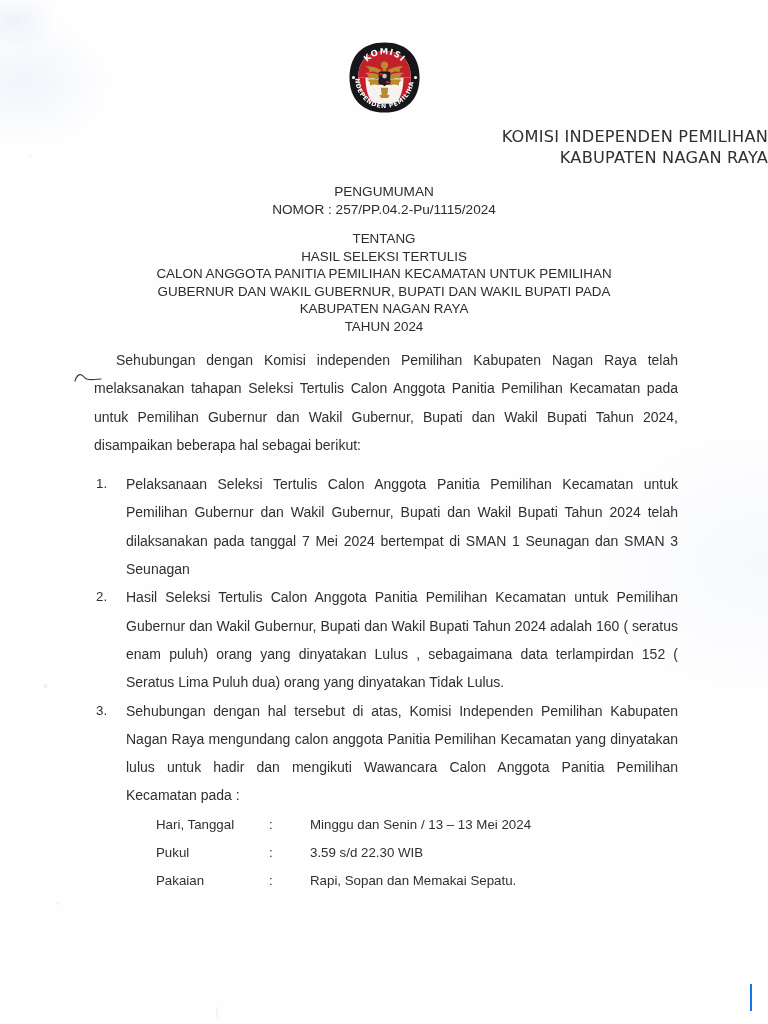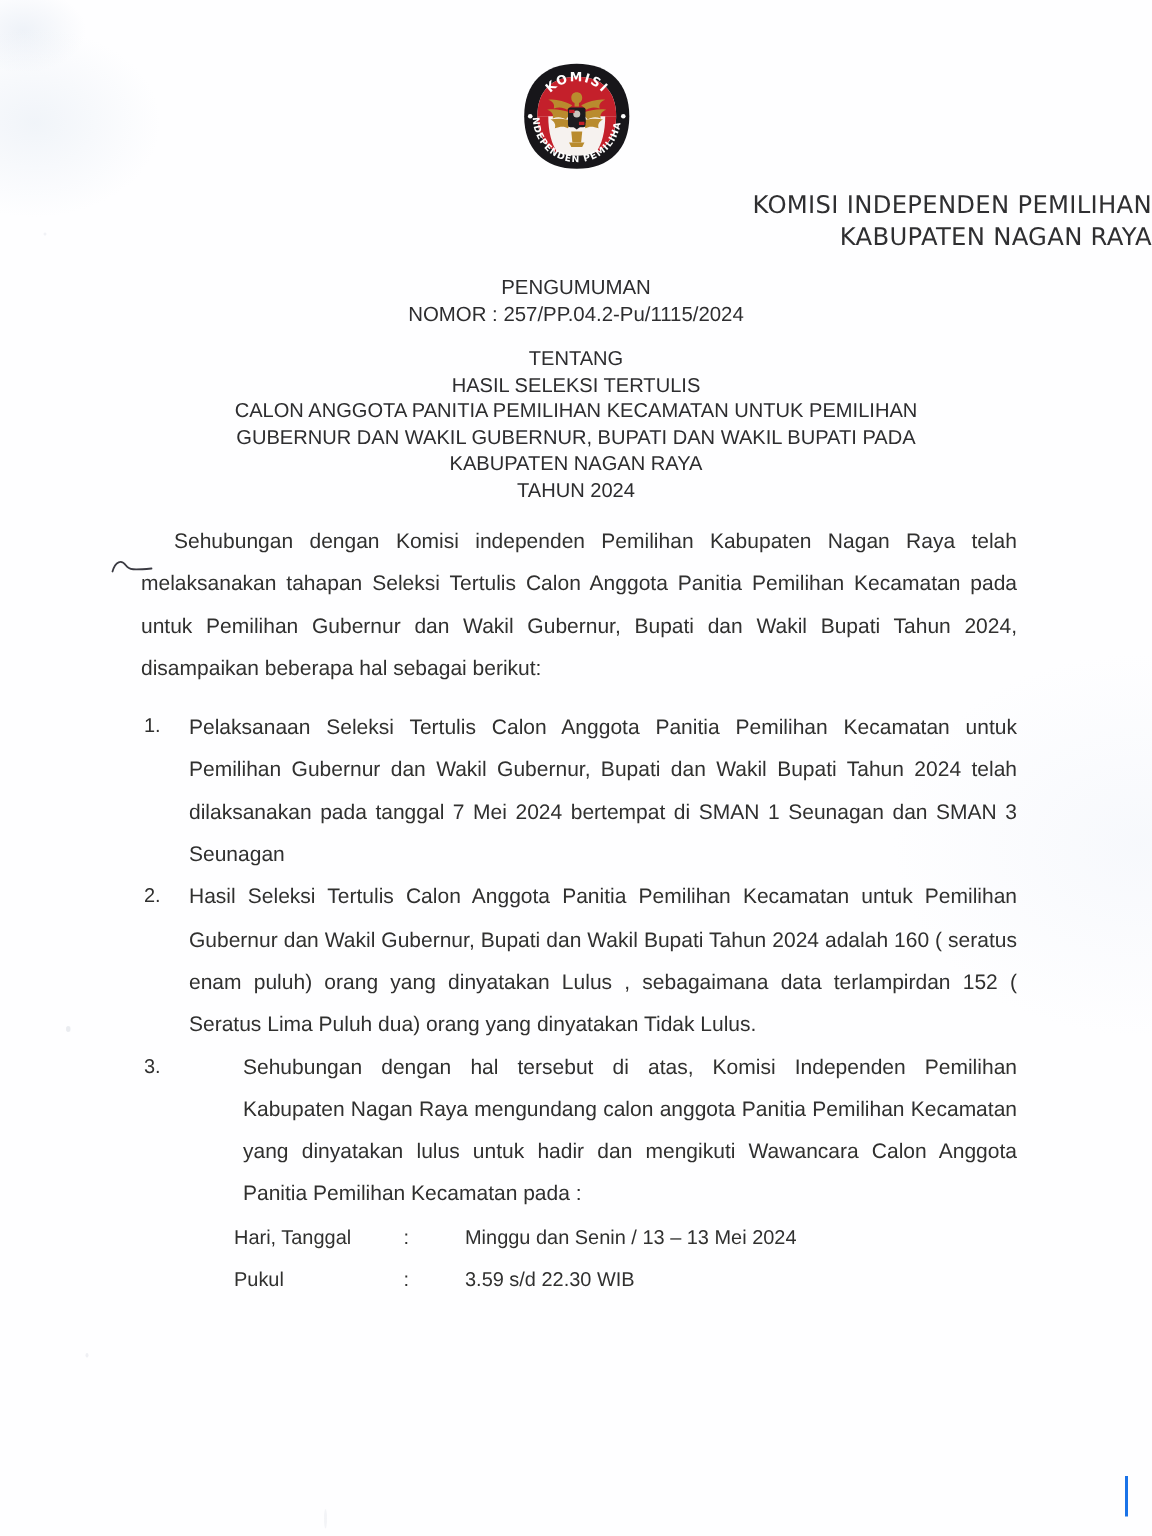--- a/index.html
+++ b/index.html
@@ -248,34 +248,39 @@
       <li>
         <span class="marker">1.</span>
         <span class="para" style="display:block;margin-top:11px;">Pelaksanaan Seleksi Tertulis Calon Anggota Panitia Pemilihan Kecamatan untuk Pemilihan Gubernur dan Wakil Gubernur, Bupati dan Wakil Bupati Tahun 2024 telah dilaksanakan pada tanggal 7 Mei 2024 bertempat di SMAN 1 Seunagan dan SMAN 3 Seunagan</span>
       </li>
       <li>
         <span class="marker">2.</span>
         <span class="para" style="display:block;">Hasil Seleksi Tertulis Calon Anggota Panitia Pemilihan Kecamatan untuk Pemilihan Gubernur dan Wakil Gubernur, Bupati dan Wakil Bupati Tahun 2024 adalah 160 ( seratus enam puluh) orang yang dinyatakan Lulus , sebagaimana data terlampirdan 152 ( Seratus Lima Puluh dua) orang yang dinyatakan Tidak Lulus.</span>
       </li>
       <li>
         <span class="marker">3.</span>
-        <span class="para" style="display:block;margin-left:36px;">Sehubungan dengan hal tersebut di atas, Komisi Independen Pemilihan Kabupaten Nagan Raya mengundang calon anggota Panitia Pemilihan Kecamatan  yang dinyatakan lulus untuk hadir dan mengikuti Wawancara Calon Anggota Panitia Pemilihan Kecamatan pada :</span>
+        <span class="para" style="display:block;">Sehubungan dengan hal tersebut di atas, Komisi Independen Pemilihan Kabupaten Nagan Raya mengundang calon anggota Panitia Pemilihan Kecamatan  yang dinyatakan lulus untuk hadir dan mengikuti Wawancara Calon Anggota Panitia Pemilihan Kecamatan pada :</span>
 
         <table class="details">
           <tbody>
             <tr>
               <td class="dt-label">Hari, Tanggal</td>
               <td class="dt-colon">:</td>
               <td class="dt-value">Minggu dan Senin / 13 – 13 Mei 2024</td>
             </tr>
             <tr>
               <td class="dt-label">Pukul</td>
               <td class="dt-colon">:</td>
               <td class="dt-value">3.59 s/d 22.30 WIB</td>
             </tr>
+            <tr>
+              <td class="dt-label">Pakaian</td>
+              <td class="dt-colon">:</td>
+              <td class="dt-value">Rapi, Sopan dan Memakai Sepatu.</td>
+            </tr>
           </tbody>
         </table>
       </li>
     </ol>
   </div>
 
   <svg id="pen-mark" viewBox="0 0 28 14">
     <path d="M1 10 C3 3 7 2 10 6 C12 9 15 9 27 8" fill="none" stroke="#3a3a42" stroke-width="1.2" stroke-linecap="round"></path>
   </svg>
 

